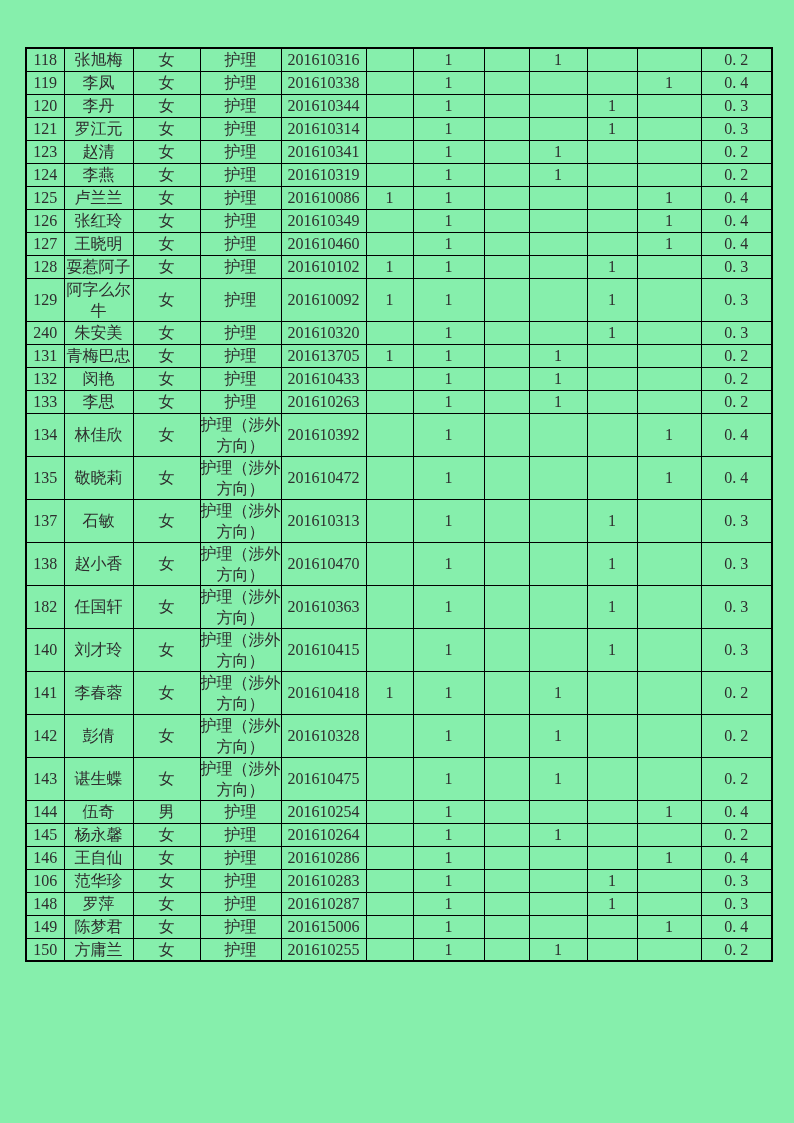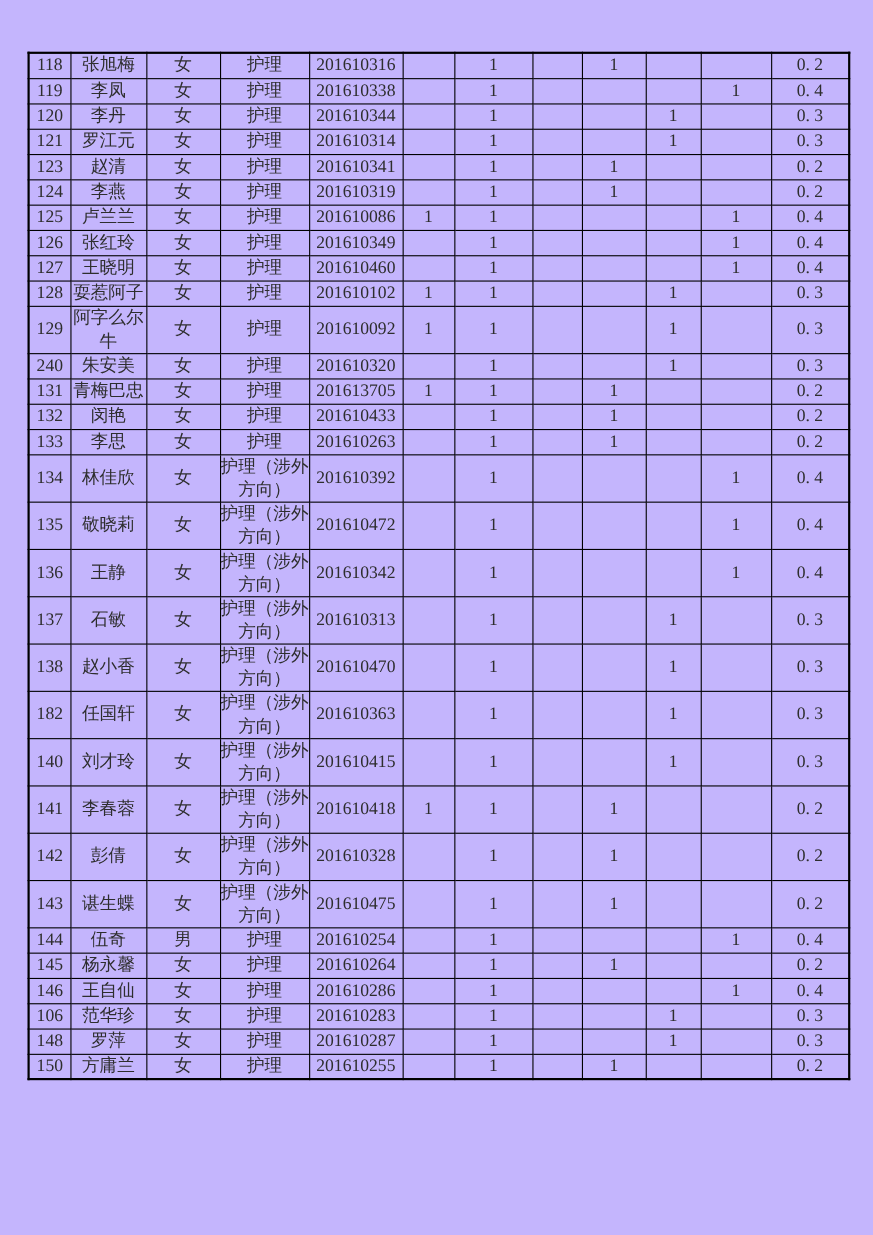--- a/index.html
+++ b/index.html
@@ -1,20 +1,20 @@
 <!DOCTYPE html>
 <html><head>
 <meta charset="utf-8">
 <style>
   html, body { margin: 0; padding: 0; background: #ffffff; }
   .page {
     position: relative;
     width: 794px;
     height: 1123px;
-    background: #c4b5fd;
+    background: #86efac;
     font-family: "Liberation Serif", "DejaVu Serif", serif;
     overflow: hidden;
   }
   table.roster {
     position: absolute;
     left: 25px;
     top: 47px;
     width: 746px;
     table-layout: fixed;
     border-collapse: collapse;
@@ -287,34 +287,20 @@
       <td>201610472</td>
       <td></td>
       <td>1</td>
       <td></td>
       <td></td>
       <td></td>
       <td>1</td>
       <td>0. 4</td>
     </tr>
         <tr>
-      <td>136</td>
-      <td class="name-cell">王静</td>
-      <td>女</td>
-      <td class="major-cell">护理（涉外方向）</td>
-      <td>201610342</td>
-      <td></td>
-      <td>1</td>
-      <td></td>
-      <td></td>
-      <td></td>
-      <td>1</td>
-      <td>0. 4</td>
-    </tr>
-        <tr>
       <td>137</td>
       <td class="name-cell">石敏</td>
       <td>女</td>
       <td class="major-cell">护理（涉外方向）</td>
       <td>201610313</td>
       <td></td>
       <td>1</td>
       <td></td>
       <td></td>
       <td>1</td>
@@ -467,20 +453,34 @@
       <td>女</td>
       <td class="major-cell">护理</td>
       <td>201610287</td>
       <td></td>
       <td>1</td>
       <td></td>
       <td></td>
       <td>1</td>
       <td></td>
       <td>0. 3</td>
+    </tr>
+        <tr>
+      <td>149</td>
+      <td class="name-cell">陈梦君</td>
+      <td>女</td>
+      <td class="major-cell">护理</td>
+      <td>201615006</td>
+      <td></td>
+      <td>1</td>
+      <td></td>
+      <td></td>
+      <td></td>
+      <td>1</td>
+      <td>0. 4</td>
     </tr>
         <tr>
       <td>150</td>
       <td class="name-cell">方庸兰</td>
       <td>女</td>
       <td class="major-cell">护理</td>
       <td>201610255</td>
       <td></td>
       <td>1</td>
       <td></td>

